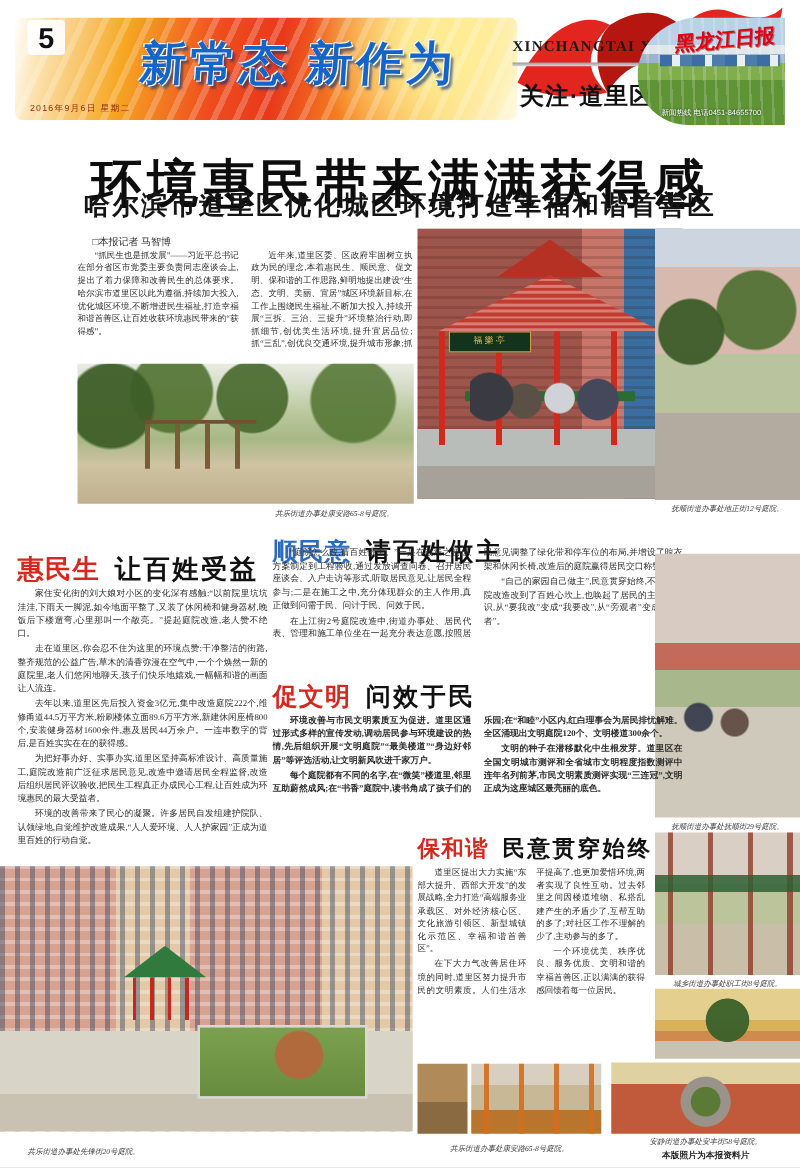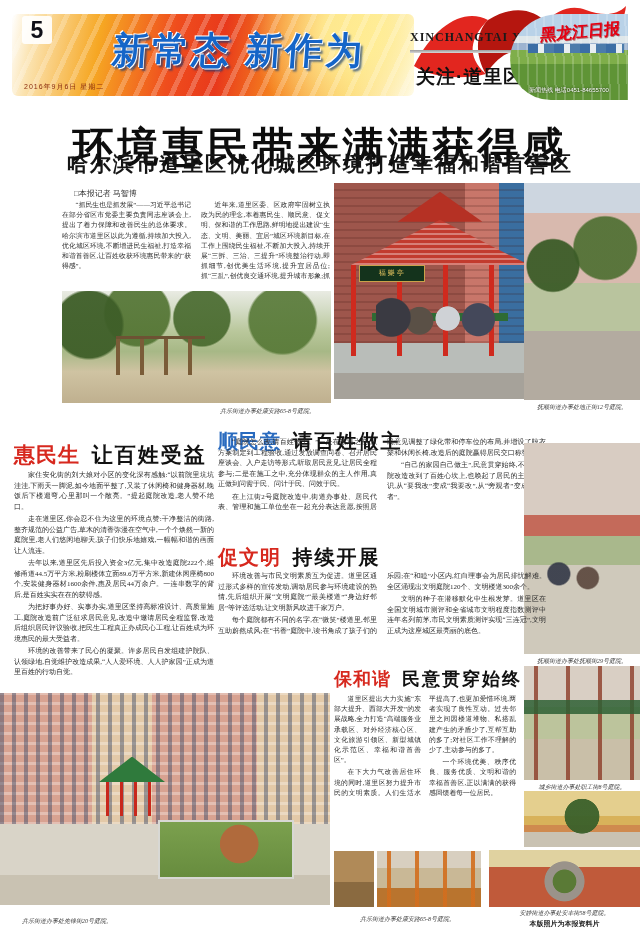--- a/index.html
+++ b/index.html
@@ -53,21 +53,21 @@
   .sec-head{position:absolute;text-align:left;white-space:nowrap;}
   .sec-tag{font-weight:bold;letter-spacing:1px;}
   .sec-title{font-weight:bold;color:#111;letter-spacing:2px;margin-left:6px;}
   .tag-red{color:#d7281e;}
   .tag-blue{color:#2a6bbf;}
   #sec1-head{left:14px;top:441px;width:200px;text-align:left;font-size:21px;}
   #sec1-body{position:absolute;left:14px;top:470px;width:200px;height:221px;}
   #sec2-head{left:218px;top:428px;width:328px;font-size:20px;}
   #sec2-body{position:absolute;left:218px;top:437px;width:328px;height:86px;column-count:2;column-gap:10px;}
   #sec3-head{left:218px;top:544px;width:328px;font-size:20px;}
-  #sec3-body{position:absolute;left:218px;top:571px;width:328px;height:119px;column-count:2;column-gap:10px;}
+  #sec3-body{position:absolute;left:218px;top:571px;width:328px;height:119px;column-count:2;column-gap:10px;font-weight:bold;}
   #sec4-head{left:334px;top:667px;width:182px;font-size:18px;}
   #sec4-body{position:absolute;left:334px;top:694px;width:182px;height:152px;column-count:2;column-gap:8px;font-size:6.8px;}
 
   
   .photo{position:absolute;overflow:hidden;background:#cfcac0;}
   .caption{position:absolute;font-size:6px;color:#3b3b3b;font-family:"Liberation Serif",serif;
           font-style:italic;white-space:nowrap;}
   .credit{position:absolute;font-size:7px;font-weight:bold;color:#222;text-align:center;}
 
   #ph-topleft{left:62px;top:291px;width:269px;height:112px;
@@ -227,21 +227,21 @@
     <p>“庭院怎么改,请百姓做主。”一是在改造之初,从方案制定到工程验收,通过发放调查问卷、召开居民座谈会、入户走访等形式,听取居民意见,让居民全程参与;二是在施工之中,充分体现群众的主人作用,真正做到问需于民、问计于民、问效于民。</p>
     <p>在上江街2号庭院改造中,街道办事处、居民代表、管理和施工单位坐在一起充分表达意愿,按照居民意见调整了绿化带和停车位的布局,并增设了晾衣架和休闲长椅,改造后的庭院赢得居民交口称赞。</p>
     <p>“自己的家园自己做主”,民意贯穿始终,不仅让庭院改造改到了百姓心坎上,也唤起了居民的主人翁意识,从“要我改”变成“我要改”,从“旁观者”变成“参与者”。</p>
   </div>
 
   <div class="photo" id="ph-r2"></div>
   <div class="caption" id="cap-r2">抚顺街道办事处抚顺街29号庭院。</div>
 
   <div class="sec-head" id="sec3-head">
     <span class="sec-tag tag-red">促文明</span>
-    <span class="sec-title">持续开展</span>
+    <span class="sec-title">问效于民</span>
   </div>
   <div class="bodytext" id="sec3-body">
     <p>环境改善与市民文明素质互为促进。道里区通过形式多样的宣传发动,调动居民参与环境建设的热情,先后组织开展“文明庭院”“最美楼道”“身边好邻居”等评选活动,让文明新风吹进千家万户。</p>
     <p>每个庭院都有不同的名字,在“微笑”楼道里,邻里互助蔚然成风;在“书香”庭院中,读书角成了孩子们的乐园;在“和睦”小区内,红白理事会为居民排忧解难。全区涌现出文明庭院120个、文明楼道300余个。</p>
     <p>文明的种子在潜移默化中生根发芽。道里区在全国文明城市测评和全省城市文明程度指数测评中连年名列前茅,市民文明素质测评实现“三连冠”,文明正成为这座城区最亮丽的底色。</p>
   </div>
 
   <div class="photo" id="ph-r3"></div>
   <div class="caption" id="cap-r3">城乡街道办事处职工街8号庭院。</div>
   <div class="photo" id="ph-r4"></div>

